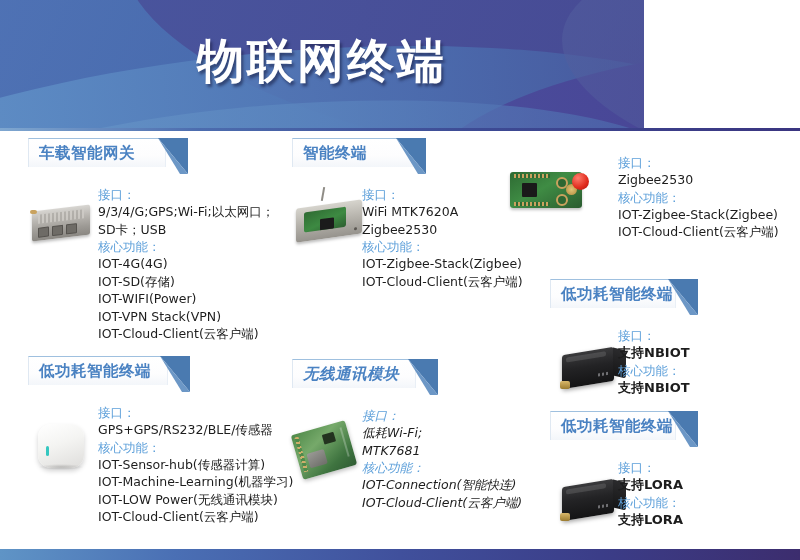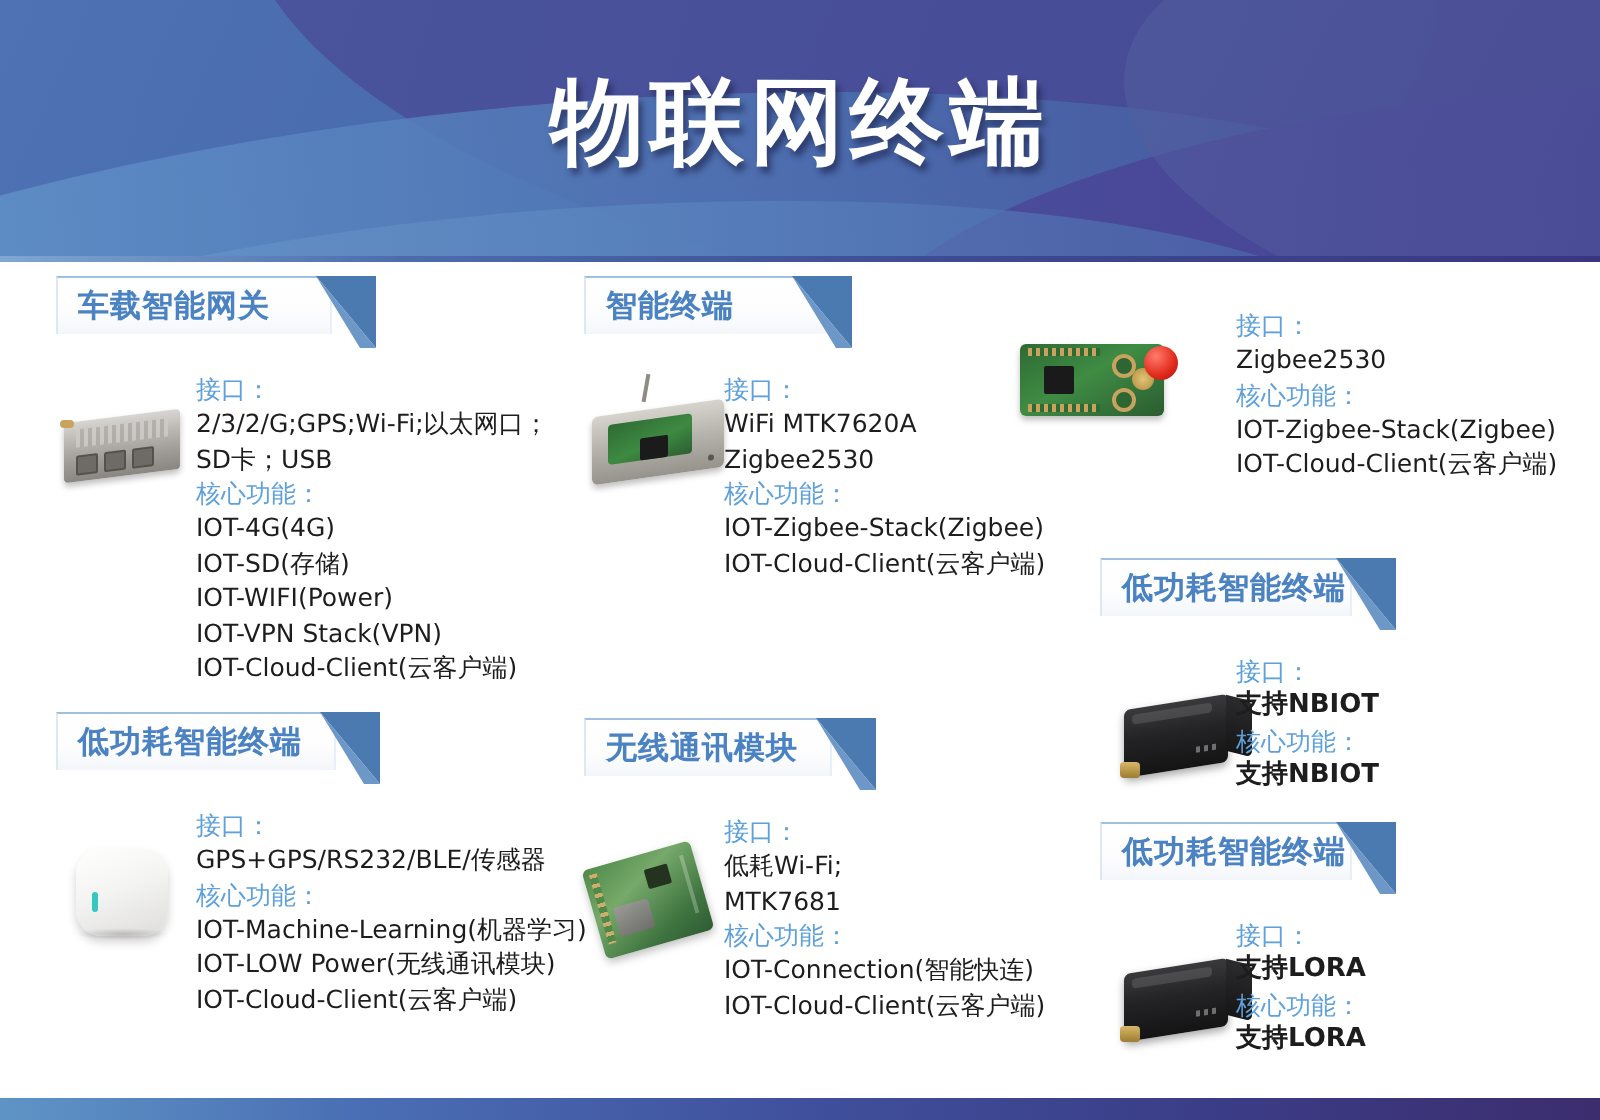--- a/index.html
+++ b/index.html
@@ -8,21 +8,21 @@
     width:800px;height:560px;
     background:#ffffff;
     font-family:"Liberation Sans","DejaVu Sans",sans-serif;
     overflow:hidden;
     position:relative;
   }
   .page{position:relative;width:800px;height:560px;background:#fff;overflow:hidden;}
 
   
   .banner{
-    position:absolute;left:0;top:0;width:800px;height:131px;
+    position:absolute;left:0;top:0;width:644px;height:131px;
     background:linear-gradient(100deg,#3f4f96 0%,#3e4d93 28%,#424a90 58%,#45418c 80%,#433c85 100%);
     overflow:hidden;
   }
   .wave{position:absolute;border-radius:50%;}
   .w1{
     left:-180px;top:-120px;width:900px;height:330px;
     background:linear-gradient(120deg,#5a84c4 0%,#4d76b8 45%,#47589f 100%);
     opacity:.75;transform:rotate(-6deg);
   }
   .w2{
@@ -221,21 +221,21 @@
                 <div class="gw-top"></div>
                 <div class="gw-p gw-p1"></div>
                 <div class="gw-p gw-p2"></div>
                 <div class="gw-p gw-p3"></div>
               </div>
             <div class="gw-ant"></div>
           </div>
         </div>
         <div class="specs" style="left:70px;top:16px;">
           <div class="lbl">接口：</div>
-          <div class="val">2/3/2/G;GPS;Wi-Fi;以太网口；</div>
+          <div class="val">9/3/4/G;GPS;Wi-Fi;以太网口；</div>
           <div class="val">SD卡；USB</div>
           <div class="lbl">核心功能：</div>
           <div class="val">IOT-4G(4G)</div>
           <div class="val">IOT-SD(存储)</div>
           <div class="val">IOT-WIFI(Power)</div>
           <div class="val">IOT-VPN Stack(VPN)</div>
           <div class="val">IOT-Cloud-Client(云客户端)</div>
         </div>
       </div>
     </div>
@@ -350,28 +350,29 @@
             <div class="wp">
                 <div class="wp-led"></div>
               </div>
             <div class="wp-shadow"></div>
           </div>
         </div>
         <div class="specs" style="left:70px;top:16px;">
           <div class="lbl">接口：</div>
           <div class="val">GPS+GPS/RS232/BLE/传感器</div>
           <div class="lbl">核心功能：</div>
+          <div class="val">IOT-Sensor-hub(传感器计算)</div>
           <div class="val">IOT-Machine-Learning(机器学习)</div>
           <div class="val">IOT-LOW Power(无线通讯模块)</div>
           <div class="val">IOT-Cloud-Client(云客户端)</div>
         </div>
       </div>
     </div>
 
-    <div class="card" style="left:292px;top:228px;width:250px;">
+    <div class="card" style="left:292px;top:228px;width:250px;font-style:italic;">
       <div class="ribbon">
         <div class="ribbon-box" style="width:124px;">
           <span class="ribbon-text">无线通讯模块</span>
         </div>
         <div class="ribbon-arrow" style="left:116px;">
           <svg width="36" height="40" viewBox="0 0 36 40">
             <polygon points="0,0 30,0 30,36" fill="#4a7ab0"></polygon>
             <polygon points="0,0 30,36 22,36" fill="#6c97c6"></polygon>
           </svg>
         </div>

